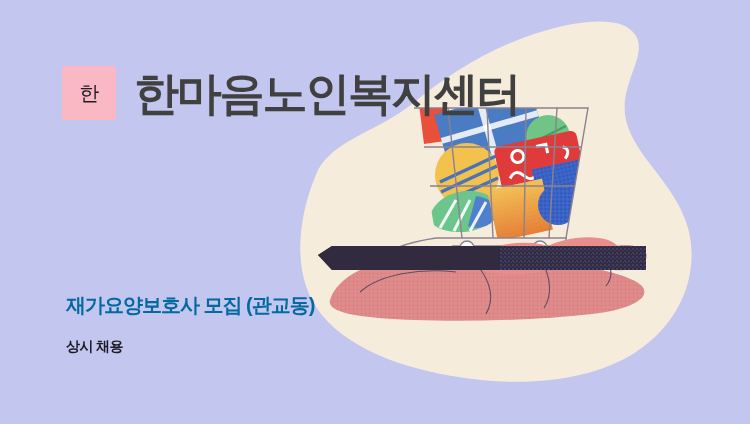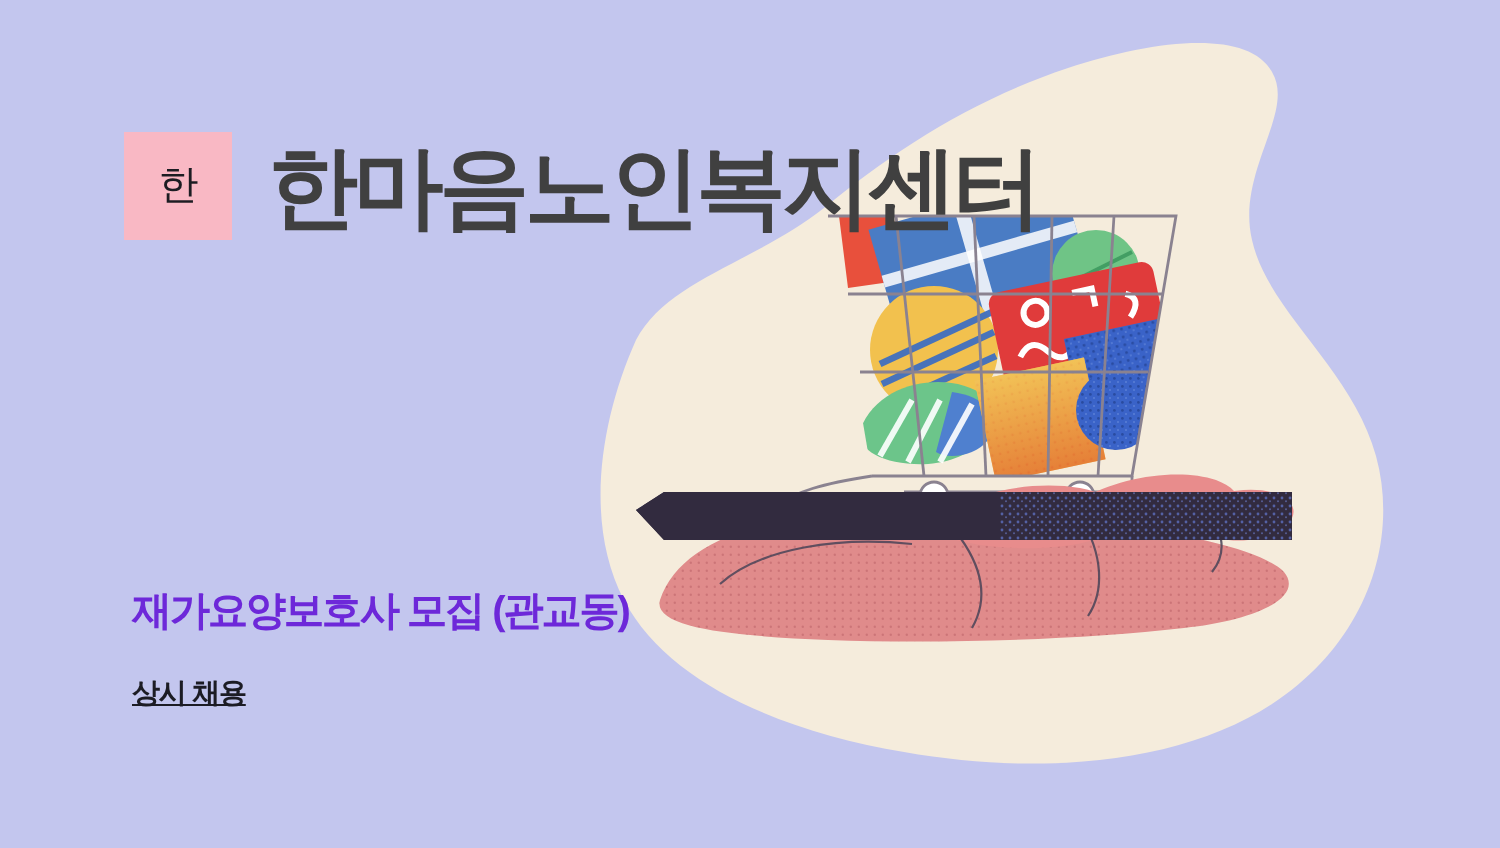--- a/index.html
+++ b/index.html
@@ -54,36 +54,35 @@
     letter-spacing: -2.2px;
     line-height: 1;
     white-space: nowrap;
   }
   .subtitle-main {
     position: absolute;
     left: 66px;
     top: 292px;
     font-size: 20px;
     font-weight: 700;
-    color: #6d28d9;
+    color: #0369a1;
     letter-spacing: -1px;
     white-space: nowrap;
     z-index: 40;
   }
   .subtitle-sub {
     position: absolute;
     left: 66px;
     top: 338px;
     font-size: 14px;
     font-weight: 700;
     color: #1c1c24;
     letter-spacing: -0.6px;
     white-space: nowrap;
     z-index: 40;
-    text-decoration: underline;
   }
 </style>
 </head>
 <body>
 
 <div id="banner">
 
   <svg class="layer" viewBox="0 0 750 424" preserveAspectRatio="none">
     <path d="M 318 170
              C 300 210, 292 262, 312 300

